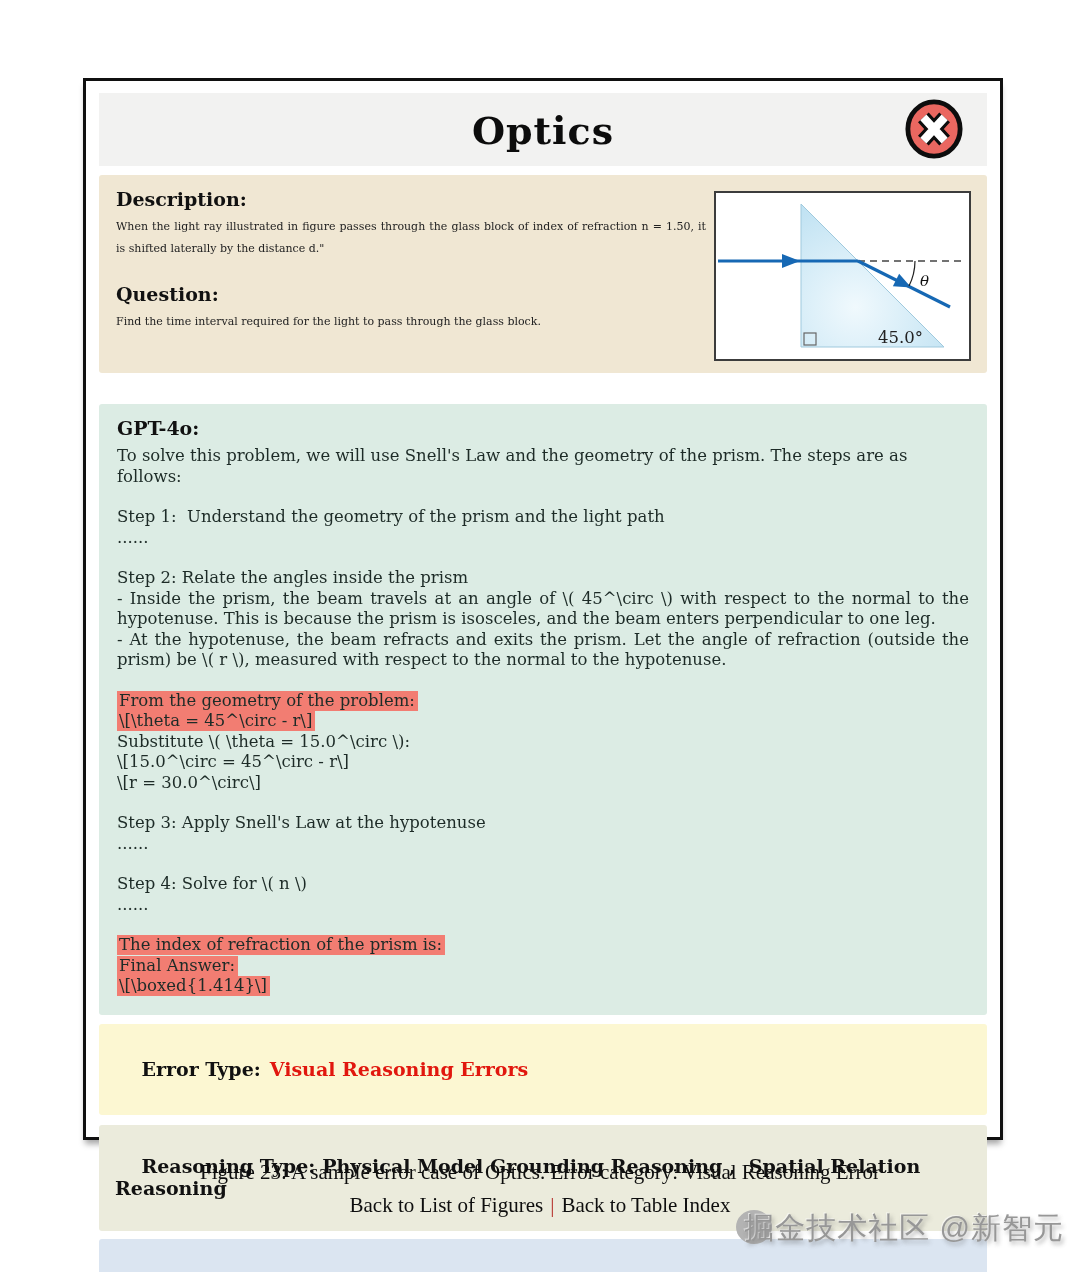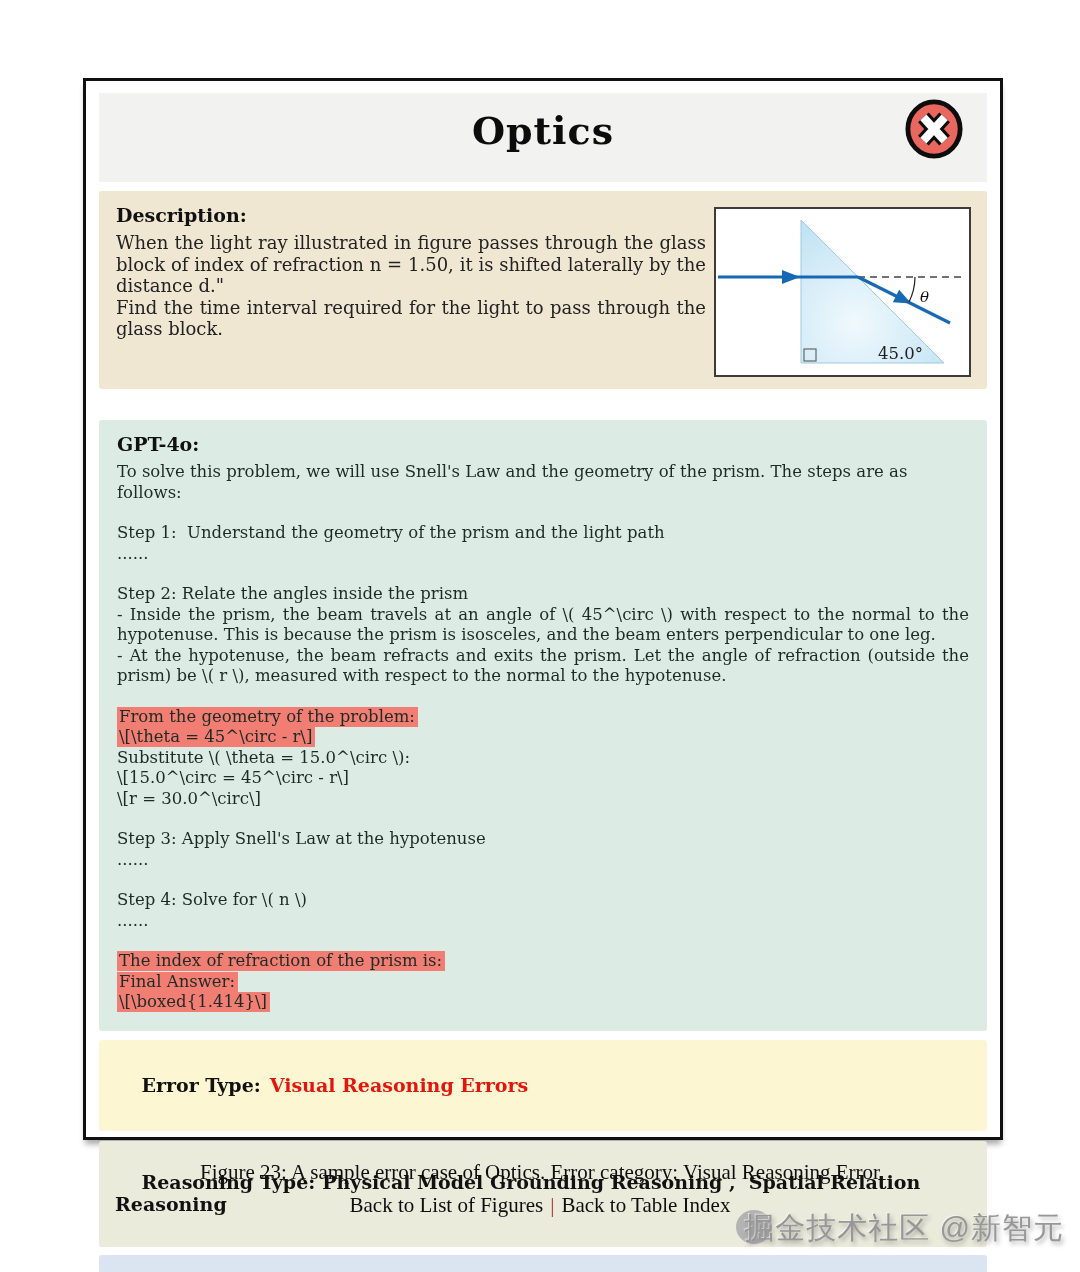--- a/index.html
+++ b/index.html
@@ -6,35 +6,35 @@
   body{
     width:1080px;height:1272px;position:relative;background:#ffffff;
     font-family:"DejaVu Serif", serif;color:#1a1a1a;overflow:hidden;
   }
   .frame{
     position:absolute;left:83px;top:78px;width:920px;height:1062px;
     box-sizing:border-box;border:3px solid #101010;background:#ffffff;
     padding:12px 13px;box-shadow:0 6px 6px -2px rgba(0,0,0,0.35);
   }
   
-  .header{height:89px;background:#f2f2f1;position:relative;}
+  .header{height:73px;background:#f2f2f1;position:relative;}
   .title{
     text-align:center;font-size:38px;font-weight:bold;line-height:75px;
     letter-spacing:1px;color:#0c0c0c;
   }
   .close{position:absolute;right:22px;top:6px;width:62px;height:60px;cursor:pointer;}
   
   .desc{
     margin-top:9px;background:#f0e7d3;border-radius:3px;height:198px;
     box-sizing:border-box;padding:13px 16px 16px 17px;display:flex;
   }
   .desc-left{flex:1;padding-right:8px;}
   .sec-h{font-size:19px;font-weight:bold;margin:0 0 6px 0;color:#111;}
   .q-h{margin-top:24px;}
-  .desc p{margin:0;font-size:18px;line-height:21.5px;text-align:justify;color:#222;}
+  .desc p{margin:0;font-size:11px;line-height:21.5px;text-align:justify;color:#222;}
   .figure-box{
     width:257px;height:170px;box-sizing:border-box;background:#fff;
     border:2px solid #3c3c3c;margin-top:3px;flex:none;
   }
   
   .gpt{
     margin-top:31px;background:#dcece4;border-radius:3px;
     padding:13px 18px 18px 18px;
   }
   .gpt-h{font-size:19px;font-weight:bold;margin:0 0 7px 0;color:#111;}
@@ -83,20 +83,21 @@
         <path d="M21 19 L43 43 M43 19 L21 43" stroke="#0d0d0d" stroke-width="15" fill="none"></path>
         <path d="M21 19 L43 43 M43 19 L21 43" stroke="#ffffff" stroke-width="8.5" fill="none"></path>
       </svg>
     </div>
   </div>
 
   <div class="desc">
     <div class="desc-left">
       <div class="sec-h">Description:</div>
       <p>When the light ray illustrated in figure passes through the glass block of index of refraction n = 1.50, it is shifted laterally by the distance d."</p>
+      <div class="sec-h q-h">Question:</div>
       <p>Find the time interval required for the light to pass through the glass block.</p>
     </div>
     <div class="figure-box">
       <svg width="253" height="166" viewBox="0 0 253 166">
         <defs>
           <radialGradient id="pg" cx="38%" cy="72%" r="75%">
             <stop offset="0%" stop-color="#f0f9fd"></stop>
             <stop offset="100%" stop-color="#c2e3f3"></stop>
           </radialGradient>
         </defs>

